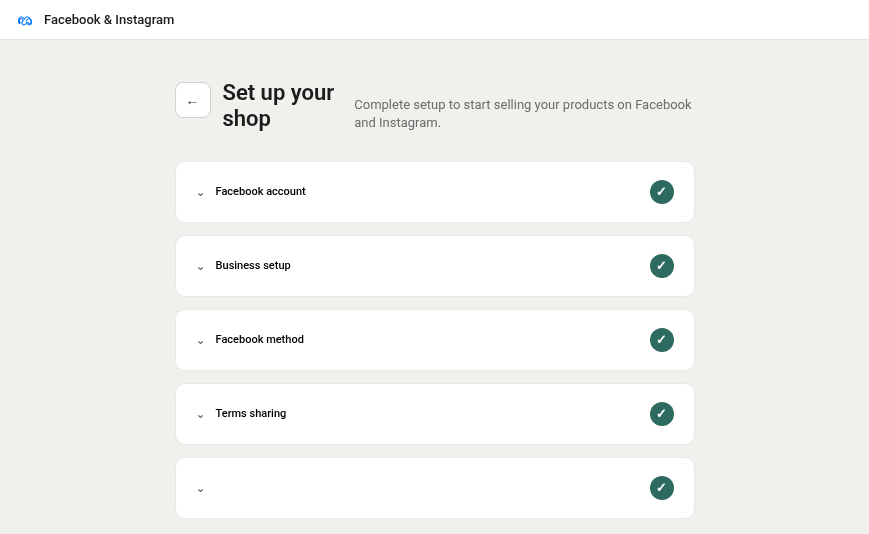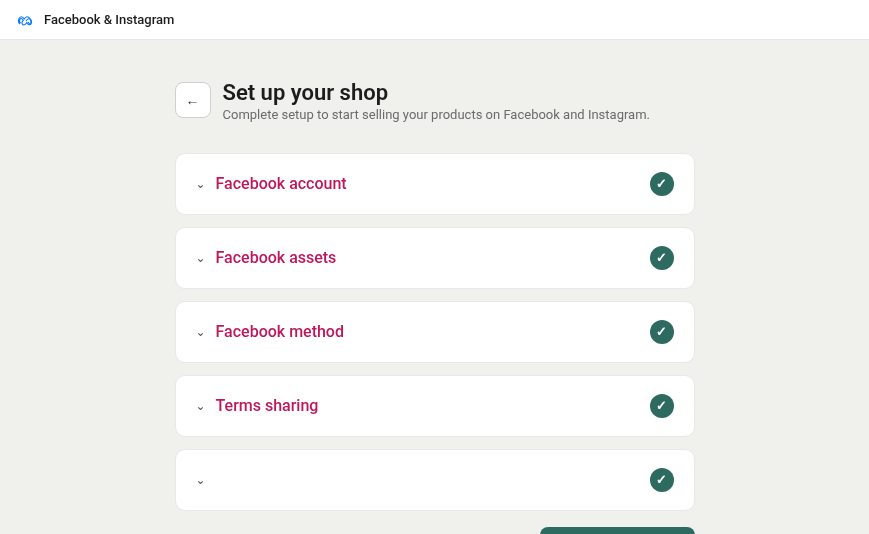--- a/index.html
+++ b/index.html
@@ -74,34 +74,34 @@
       margin-top: 2px;
     }
 
     .back-arrow {
       font-size: 14px;
       color: #333;
     }
 
     .page-title-block {
       display: flex;
-      flex-direction: column;
+      flex-direction: row;
     }
 
     .page-title {
       font-size: 22px;
       font-weight: 600;
       color: #1c1c1c;
       line-height: 1.2;
     }
 
     .page-subtitle {
       font-size: 13px;
       color: #6b6b6b;
-      margin-top: 0;
+      margin-top: 16px;
       line-height: 1.4;
     }
 
     
     .section-card {
       background: #ffffff;
       border-radius: 10px;
       margin-bottom: 12px;
       padding: 18px 20px;
       display: flex;
@@ -116,22 +116,22 @@
       align-items: center;
       gap: 10px;
     }
 
     .chevron-icon {
       color: #555;
       font-size: 12px;
     }
 
     .section-label {
-      font-size: 16px;
-      color: #be185d;
+      font-size: 11px;
+      color: #000000;
       font-weight: 500;
     }
 
     
     .check-circle {
       width: 24px;
       height: 24px;
       border-radius: 50%;
       background: #2d6a5f;
       display: flex;
@@ -198,21 +198,21 @@
         <span class="section-label">Facebook account</span>
       </div>
 
       <div class="check-circle">
         <span class="check-mark">✓</span>
       </div>
     </div>
         <div class="section-card">
       <div class="section-left">
         <span class="chevron-icon">⌄</span>
-        <span class="section-label">Facebook assets</span>
+        <span class="section-label">Business setup</span>
       </div>
 
       <div class="check-circle">
         <span class="check-mark">✓</span>
       </div>
     </div>
         <div class="section-card">
       <div class="section-left">
         <span class="chevron-icon">⌄</span>
         <span class="section-label">Facebook method</span>

